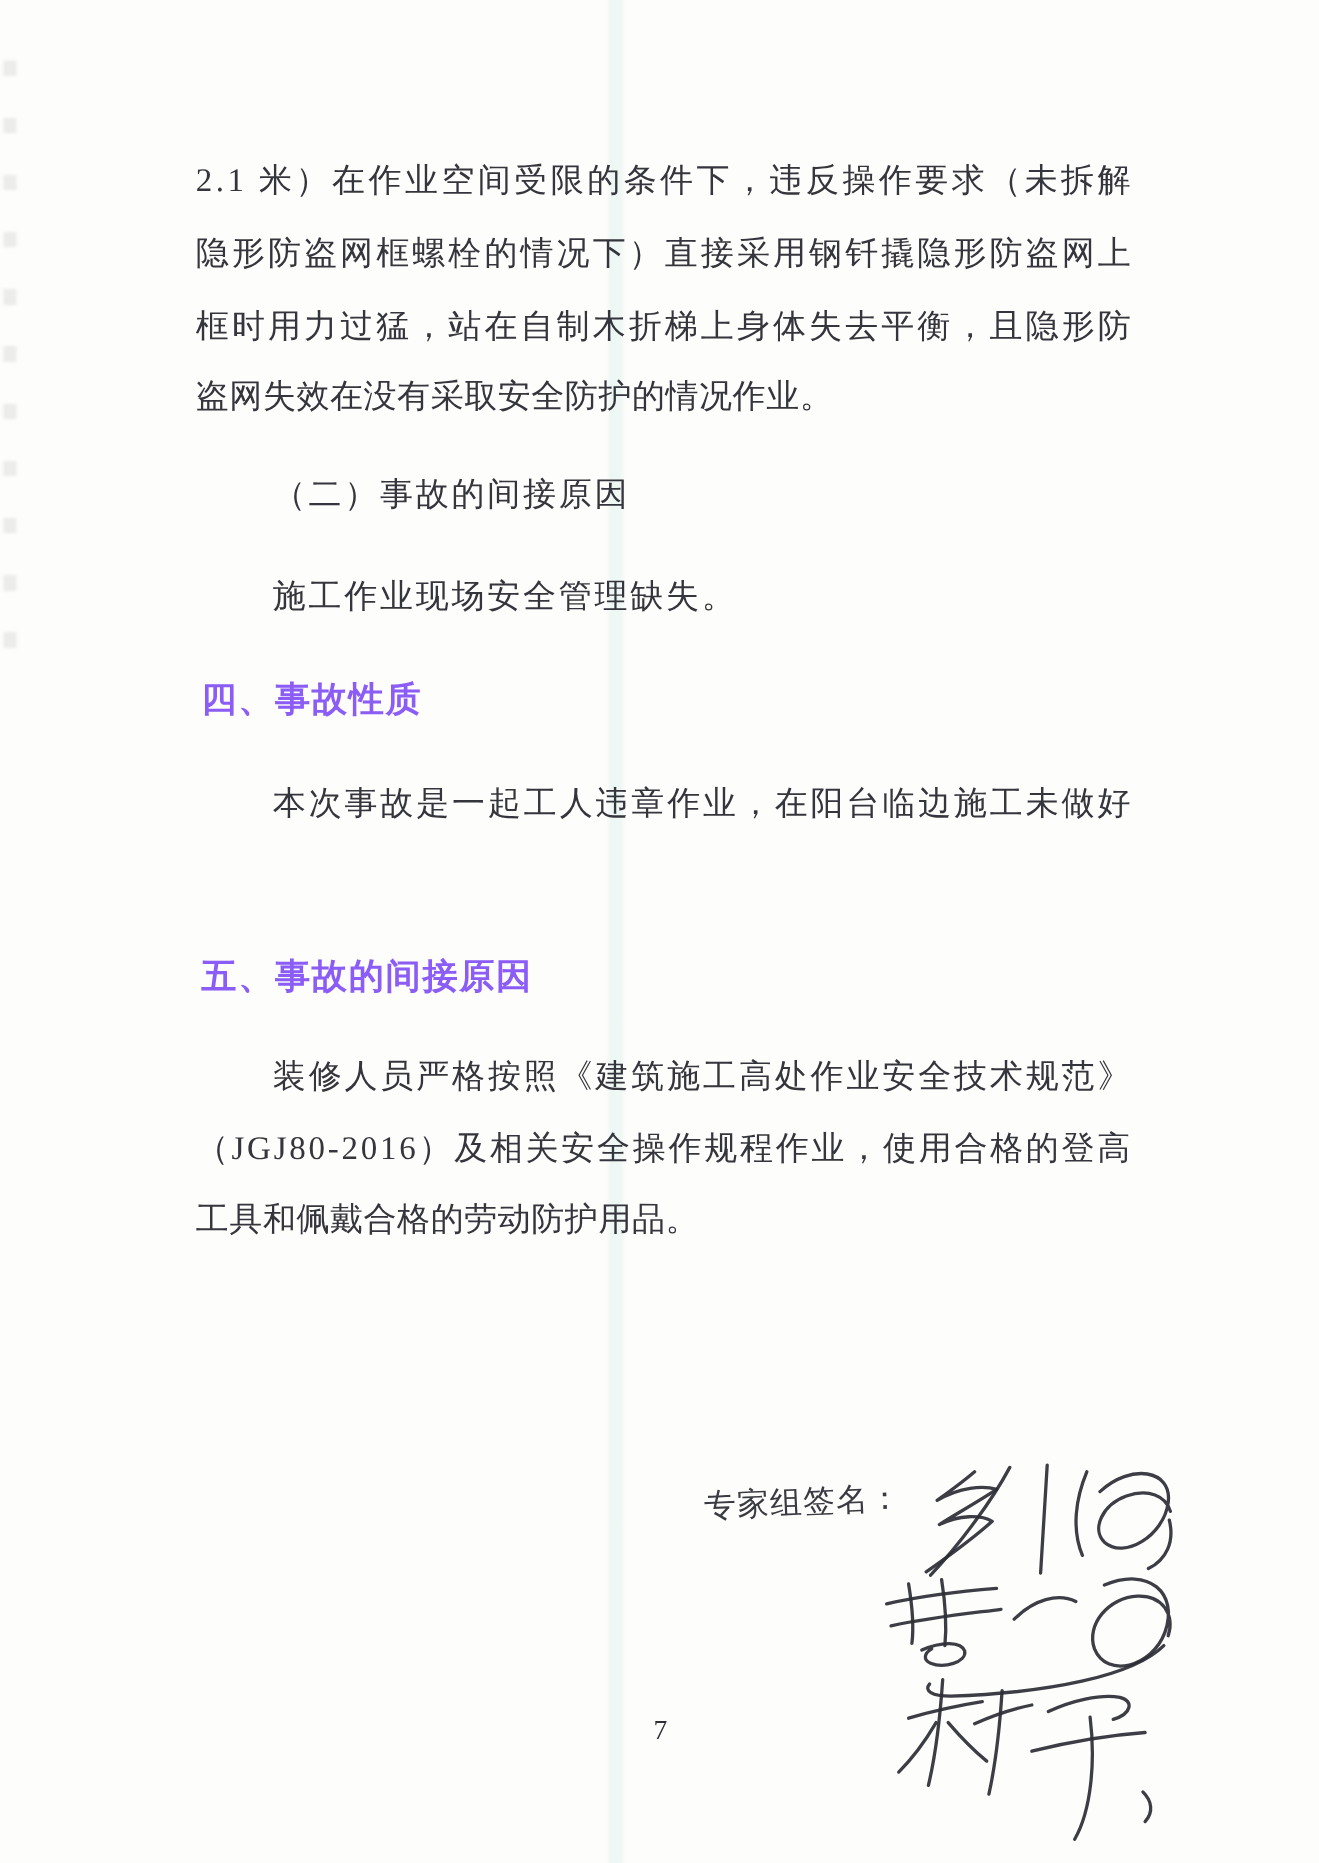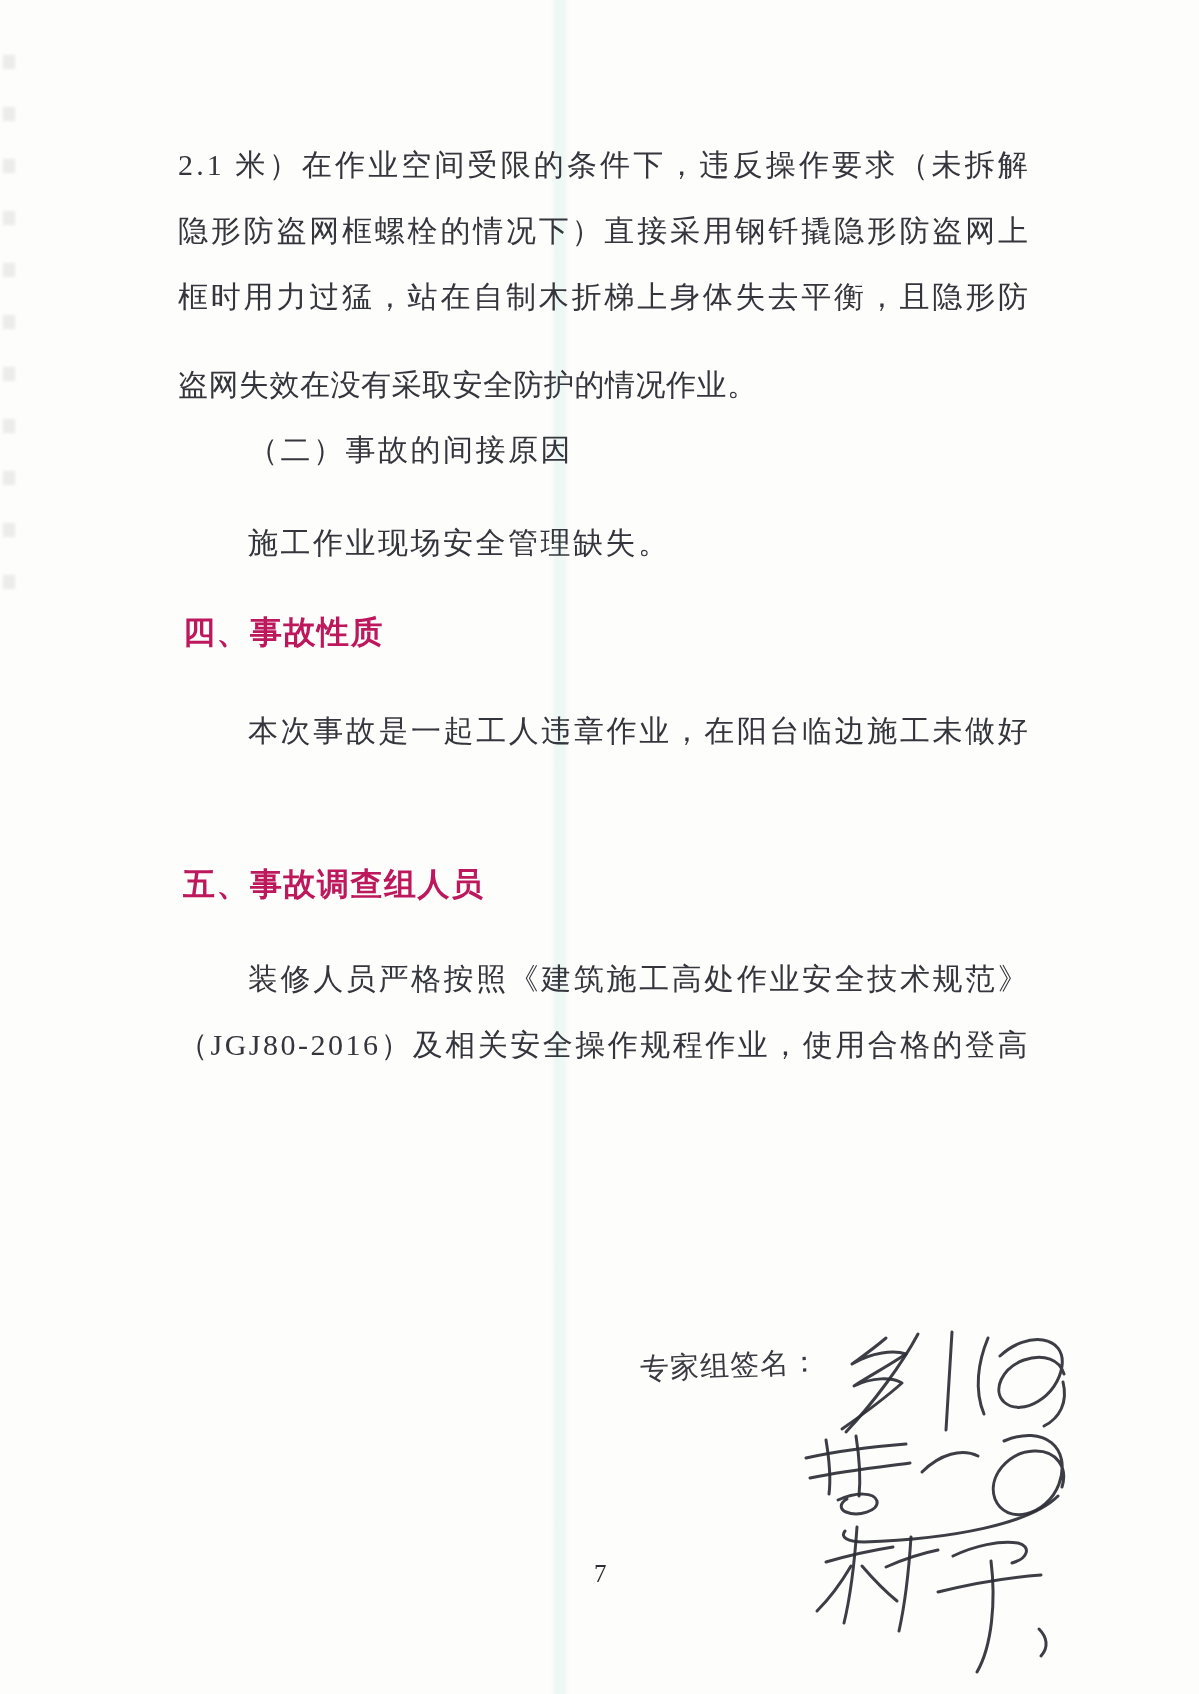--- a/index.html
+++ b/index.html
@@ -33,27 +33,27 @@
     position:absolute; left:178px; width:850px;
     font-size:30px; line-height:40px; color:#35353d;
     white-space:nowrap; letter-spacing:2.5px;
   }
   
   .spread {
     display:flex; justify-content:space-between;
     white-space:normal; letter-spacing:0;
   }
   .spread.indent { padding-left:70px; }
-  .tight { letter-spacing:0.5px;margin-top:24px; }
+  .tight { letter-spacing:0.5px; }
   .ind { left:248px; }
   .heading {
     position:absolute; left:183px;
-    font-family:Liberation Mono, monospace;
+    font-family:Liberation Sans, sans-serif;
     font-weight:700; font-size:32px; line-height:40px;
-    color:#be185d; letter-spacing:1.5px; white-space:nowrap;
+    color:#8b5cf6; letter-spacing:1.5px; white-space:nowrap;
   }
   .sig-label {
     position:absolute; left:640px; top:1346px;
     font-size:29px; color:#3a3a42; letter-spacing:1px;
     transform:rotate(-2.5deg); white-space:nowrap;
   }
   .page-num {
     position:absolute; left:594px; top:1560px;
     font-size:25px; color:#2e2e36;
   }
@@ -185,21 +185,21 @@
       <span>台</span>
       <span>临</span>
       <span>边</span>
       <span>施</span>
       <span>工</span>
       <span>未</span>
       <span>做</span>
       <span>好</span>
     </div>
 
-  <div class="heading" style="top:867px">五、事故调查组人员</div>
+  <div class="heading" style="top:867px">五、事故的间接原因</div>
 
   <div class="bline spread indent" style="top:959px">
       <span>装</span>
       <span>修</span>
       <span>人</span>
       <span>员</span>
       <span>严</span>
       <span>格</span>
       <span>按</span>
       <span>照</span>
@@ -246,20 +246,21 @@
       <span>业</span>
       <span>，</span>
       <span>使</span>
       <span>用</span>
       <span>合</span>
       <span>格</span>
       <span>的</span>
       <span>登</span>
       <span>高</span>
     </div>
+  <div class="bline tight" style="top:1089px">工具和佩戴合格的劳动防护用品。</div>
 
 
   <div class="sig-label">专家组签名：</div>
 
   <svg class="sig-svg" width="320" height="379" viewBox="780 1315 320 379">
     <g>
       <path d="M 886,1338 C 872,1350 860,1358 852,1364 C 872,1352 894,1350 906,1354 C 888,1366 866,1378 854,1386 C 872,1377 892,1377 902,1383 C 884,1399 862,1415 842,1429"></path>
       <path d="M 918,1334 C 902,1364 874,1402 846,1432"></path>
       <path d="M 952,1332 C 950,1362 948,1396 946,1430"></path>
       <path d="M 988,1338 C 978,1362 974,1390 984,1414"></path>

